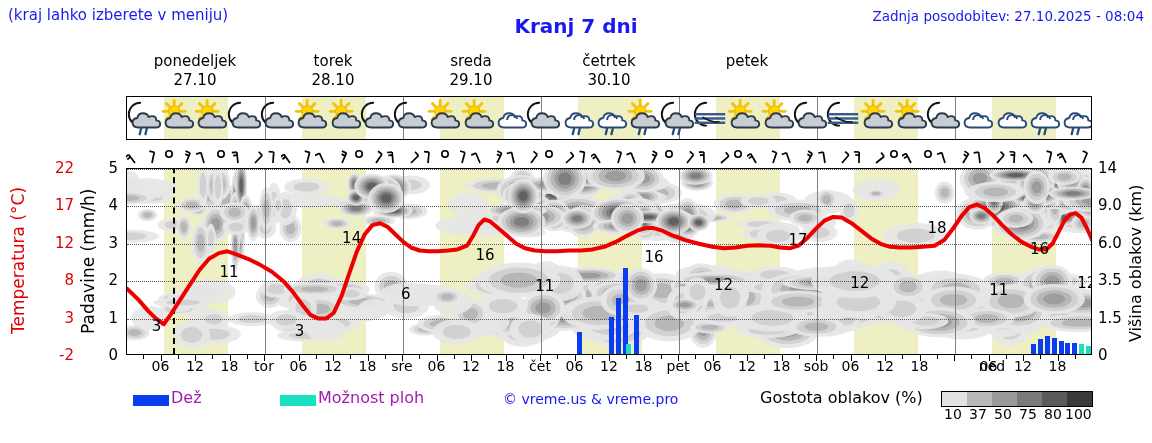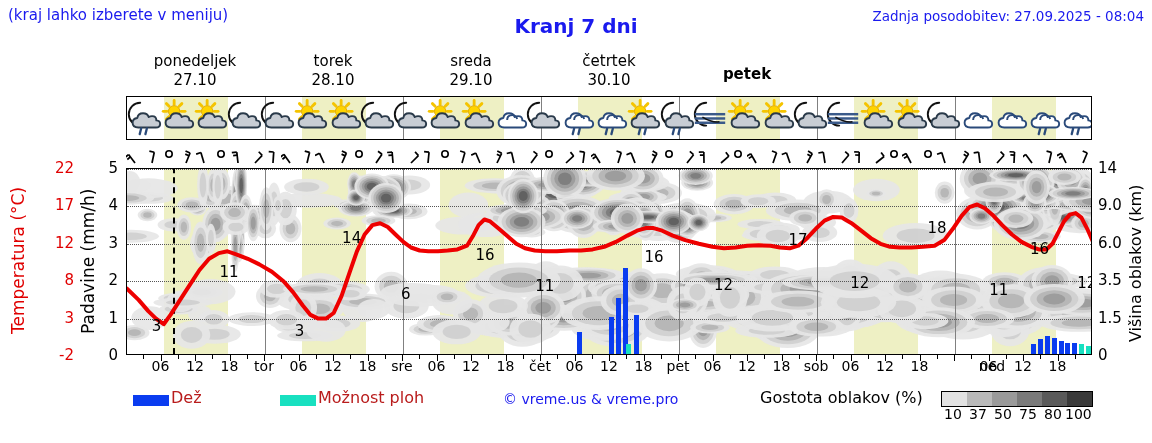--- a/index.html
+++ b/index.html
@@ -31,56 +31,56 @@
      writing-mode:vertical-rl;transform:rotate(180deg);text-align:center;}
 
   .tempTick{position:absolute;left:34px;width:40px;text-align:right;color:#e00000;font-size:15px;}
   .padTick{position:absolute;left:100px;width:18px;text-align:right;color:#000;font-size:15px;}
   .cldTick{position:absolute;left:1098px;width:34px;text-align:left;color:#000;font-size:15px;}
 
   .xtick{position:absolute;top:358px;font-size:14px;color:#000;text-align:center;width:34px;}
 
   
   .lg-sw{position:absolute;height:11px;width:36px;}
-  .lg-tx{position:absolute;font-size:16px;color:#b91c1c;}
+  .lg-tx{position:absolute;font-size:16px;color:#a21caf;}
   #copy{position:absolute;left:503px;top:391px;font-size:14px;color:#1a1aee;}
   #cloudLegLabel{position:absolute;left:760px;top:388px;font-size:16px;color:#000;}
   #cloudBar{position:absolute;left:941px;top:391px;width:150px;height:14px;border:1px solid #000;display:flex;}
   #cloudBar div{height:100%;}
   .cldnum{position:absolute;top:406px;font-size:14px;color:#000;text-align:center;width:26px;}
 
   .curveLabel{position:absolute;font-size:15px;color:#000;}
 
   .tickmark{position:absolute;background:#000;width:1px;}
 </style>
 </head>
 <body>
 
 <div class="abs" id="hdr-left">(kraj lahko izberete v meniju)</div>
 <div class="abs" id="hdr-title">Kranj 7 dni</div>
-<div class="abs" id="hdr-right">Zadnja posodobitev: 27.09.2025 - 08:04</div>
+<div class="abs" id="hdr-right">Zadnja posodobitev: 27.10.2025 - 08:04</div>
 
 <div class="abs" id="daynames">
     <div class="dayname" style="left: 0px; width: 138px; top: 0px;">
       <div>ponedeljek</div>
       <div>27.10</div>
     </div>
     <div class="dayname" style="left: 138px; width: 138px; top: 0px;">
       <div>torek</div>
       <div>28.10</div>
     </div>
     <div class="dayname" style="left: 276px; width: 138px; top: 0px;">
       <div>sreda</div>
       <div>29.10</div>
     </div>
     <div class="dayname" style="left: 414px; width: 138px; top: 0px;">
       <div>četrtek</div>
       <div>30.10</div>
     </div>
-    <div class="dayname" style="left: 552px; width: 138px; top: 13px; font-weight: bold;">
+    <div class="dayname" style="left: 552px; width: 138px; top: 0px;">
       <div>petek</div>
     </div>
   </div>
 
 <div class="abs" id="iconband" style="border: 1px solid rgb(0, 0, 0); box-sizing: border-box; background: rgb(255, 255, 255); overflow: hidden;">
     <div class="dayshade" style="left: 37.26px; width: 63.48px;"></div>
     <div class="dayshade" style="left: 175.26px; width: 63.48px;"></div>
     <div class="dayshade" style="left: 313.26px; width: 63.48px;"></div>
     <div class="dayshade" style="left: 451.26px; width: 63.48px;"></div>
     <div class="dayshade" style="left: 589.26px; width: 63.48px;"></div>

